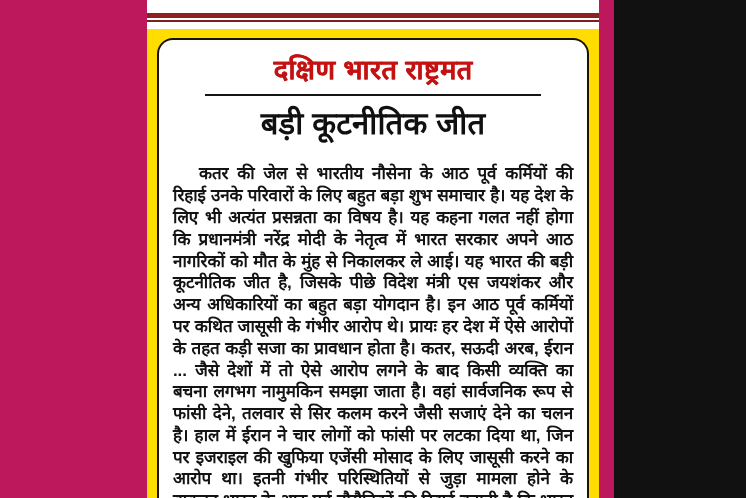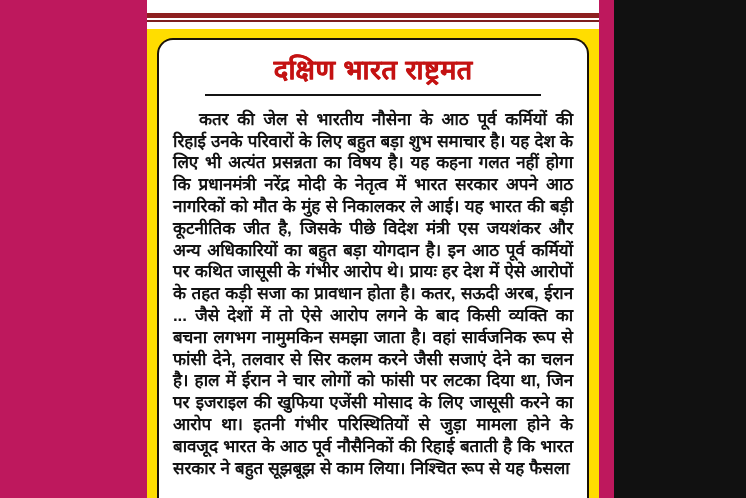--- a/index.html
+++ b/index.html
@@ -155,20 +155,21 @@
     </div>
 
     <div class="yellow-frame">
 
       <div class="card">
 
         <div class="masthead">दक्षिण भारत राष्ट्रमत</div>
 
         <div class="masthead-rule"></div>
 
+        <h1 class="headline">बड़ी कूटनीतिक जीत</h1>
 
         <p class="body-copy">कतर की जेल से भारतीय नौसेना के आठ पूर्व कर्मियों की रिहाई उनके परिवारों के लिए बहुत बड़ा शुभ समाचार है। यह देश के लिए भी अत्यंत प्रसन्नता का विषय है। यह कहना गलत नहीं होगा कि प्रधानमंत्री नरेंद्र मोदी के नेतृत्व में भारत सरकार अपने आठ नागरिकों को मौत के मुंह से निकालकर ले आई। यह भारत की बड़ी कूटनीतिक जीत है, जिसके पीछे विदेश मंत्री एस जयशंकर और अन्य अधिकारियों का बहुत बड़ा योगदान है। इन आठ पूर्व कर्मियों पर कथित जासूसी के गंभीर आरोप थे। प्रायः हर देश में ऐसे आरोपों के तहत कड़ी सजा का प्रावधान होता है। कतर, सऊदी अरब, ईरान ... जैसे देशों में तो ऐसे आरोप लगने के बाद किसी व्यक्ति का बचना लगभग नामुमकिन समझा जाता है। वहां सार्वजनिक रूप से फांसी देने, तलवार से सिर कलम करने जैसी सजाएं देने का चलन है। हाल में ईरान ने चार लोगों को फांसी पर लटका दिया था, जिन पर इजराइल की खुफिया एजेंसी मोसाद के लिए जासूसी करने का आरोप था। इतनी गंभीर परिस्थितियों से जुड़ा मामला होने के बावजूद भारत के आठ पूर्व नौसैनिकों की रिहाई बताती है कि भारत सरकार ने बहुत सूझबूझ से काम लिया। निश्चित रूप से यह फैसला</p>
 
         <div class="bottom-cut"></div>
       </div>
 
     </div>
   </div>
 
 </div>

